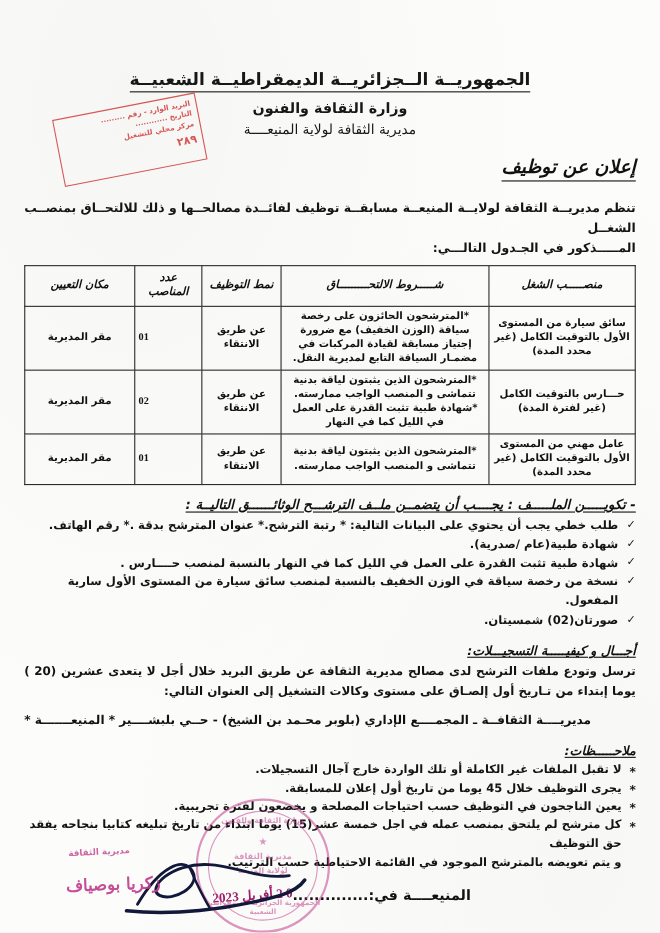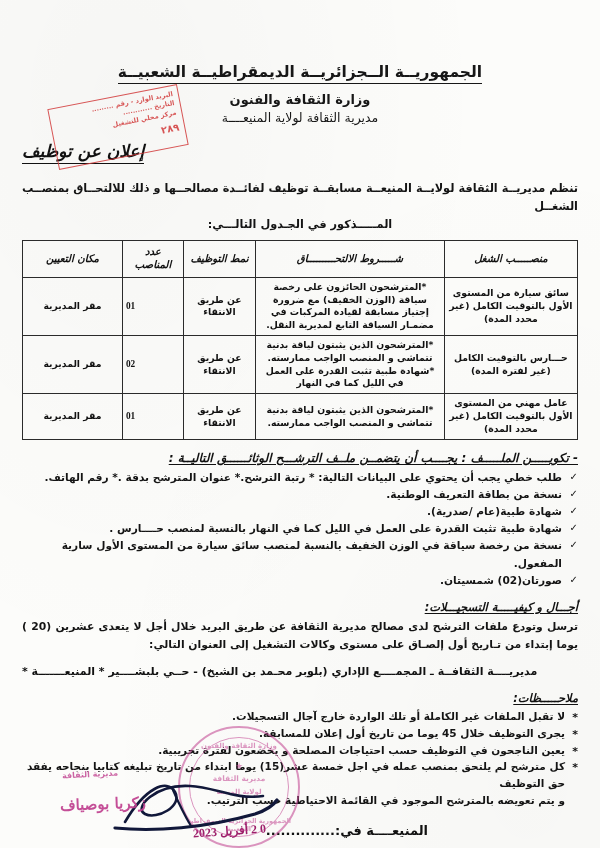--- a/index.html
+++ b/index.html
@@ -22,32 +22,32 @@
   
   .hdr{text-align:center;padding-top:62px;}
   .hdr .l1{
     font-size:15.5px;font-weight:bold;color:#171717;letter-spacing:0.5px;
     border-bottom:1.3px solid #171717;display:inline-block;padding-bottom:1px;
     line-height:1.25;
   }
   .hdr .l2{font-size:13px;font-weight:bold;color:#171717;margin-top:7px;line-height:1.35;}
   .hdr .l3{font-size:12.5px;font-weight:normal;color:#171717;margin-top:1px;line-height:1.35;}
 
-  .title-wrap{text-align:left;margin-top:14px;}
+  .title-wrap{text-align:right;margin-top:14px;}
   .title{
     display:inline-block;font-size:17px;font-weight:bold;font-style:italic;
     color:#111;font-family:"DejaVu Serif","Liberation Serif",serif;
     letter-spacing:1px;padding-bottom:2px;border-bottom:1.2px solid #111;
   }
 
   .intro{
     margin-top:16px;font-size:11.3px;line-height:1.62;color:#141414;
     text-align:justify;font-weight:bold;
   }
-  .intro .c{display:block;text-align:center;}
+  .intro .c{display:block;}
 
   
   table.jobs{
     width:100%;border-collapse:collapse;margin-top:5px;
     table-layout:fixed;
   }
   table.jobs th,table.jobs td{
     border:1px solid #2b2b2b;vertical-align:middle;padding:3px 3px;
     color:#111;
   }
@@ -224,21 +224,20 @@
           <td class="mode">عن طريق الانتقاء</td>
           <td class="num">01</td>
           <td class="place">مقر المديرية</td>
         </tr>
       </tbody>
     </table>
 
     <div class="sec-head">- تكويـــــن الملـــــف : يجــــب أن يتضمــن ملــف الترشـــح الوثائــــــق التاليــة :</div>
     <ul class="docs">
       <li>طلب خطي يجب أن يحتوي على البيانات التالية: * رتبة الترشح.* عنوان المترشح  بدقة .* رقم الهاتف.</li>
-      <li>نسخة من بطاقة التعريف الوطنية.</li>
       <li>شهادة طبية(عام /صدرية).</li>
       <li>شهادة طبية تثبت القدرة على العمل في الليل كما في النهار بالنسبة لمنصب حــــارس .</li>
       <li>نسخة من رخصة سياقة في الوزن الخفيف بالنسبة لمنصب سائق سيارة من المستوى الأول سارية المفعول.</li>
       <li>صورتان(02) شمسيتان.</li>
     </ul>
 
     <div class="sec-head small">أجـــال و كيفيـــــة التسجيـــلات:</div>
     <div class="para">ترسل وتودع ملفات الترشح لدى مصالح مديرية الثقافة عن طريق البريد  خلال أجل لا يتعدى عشرين (20 ) يوما إبتداء من تـاريخ أول إلصـاق على مستوى وكالات التشغيل إلى العنوان التالي:</div>
     <div class="addr">مديريــــة الثقافــة ـ المجمــــع الإداري (بلوبر محـمد بن الشيخ) - حــي بلبشــــير * المنيعـــــــة *</div>
 

